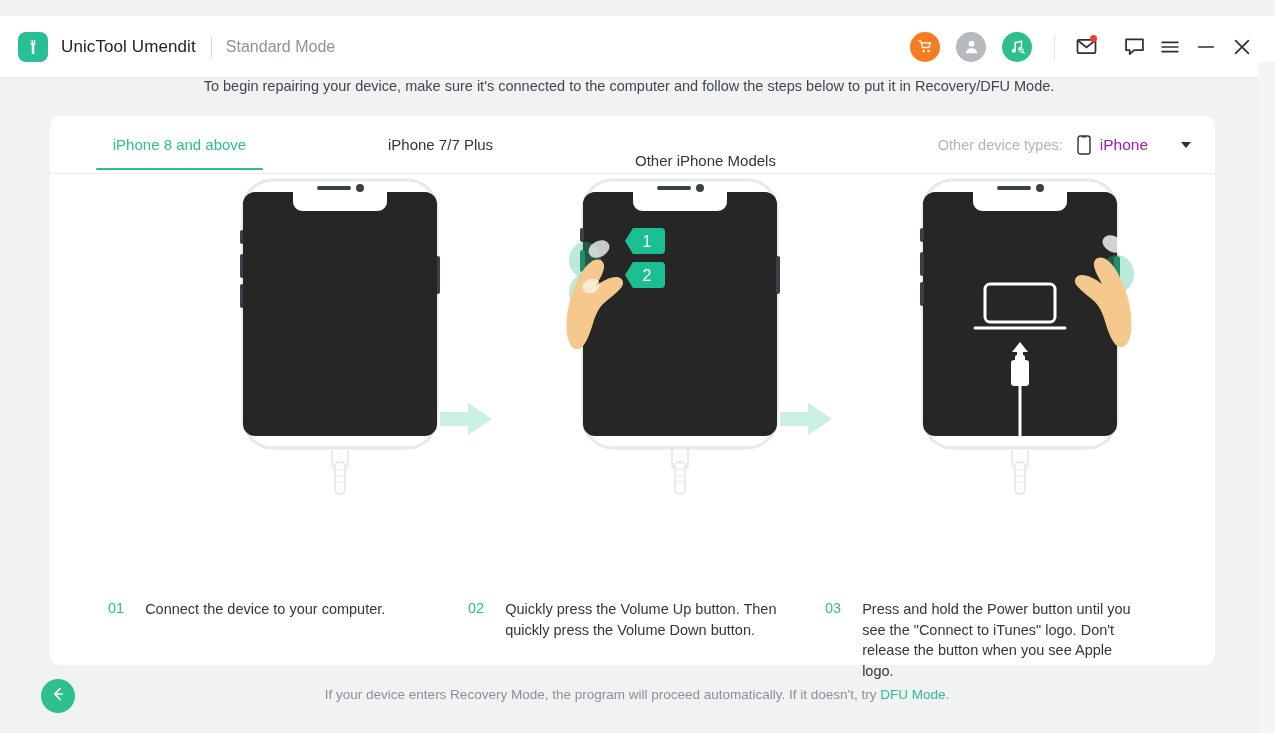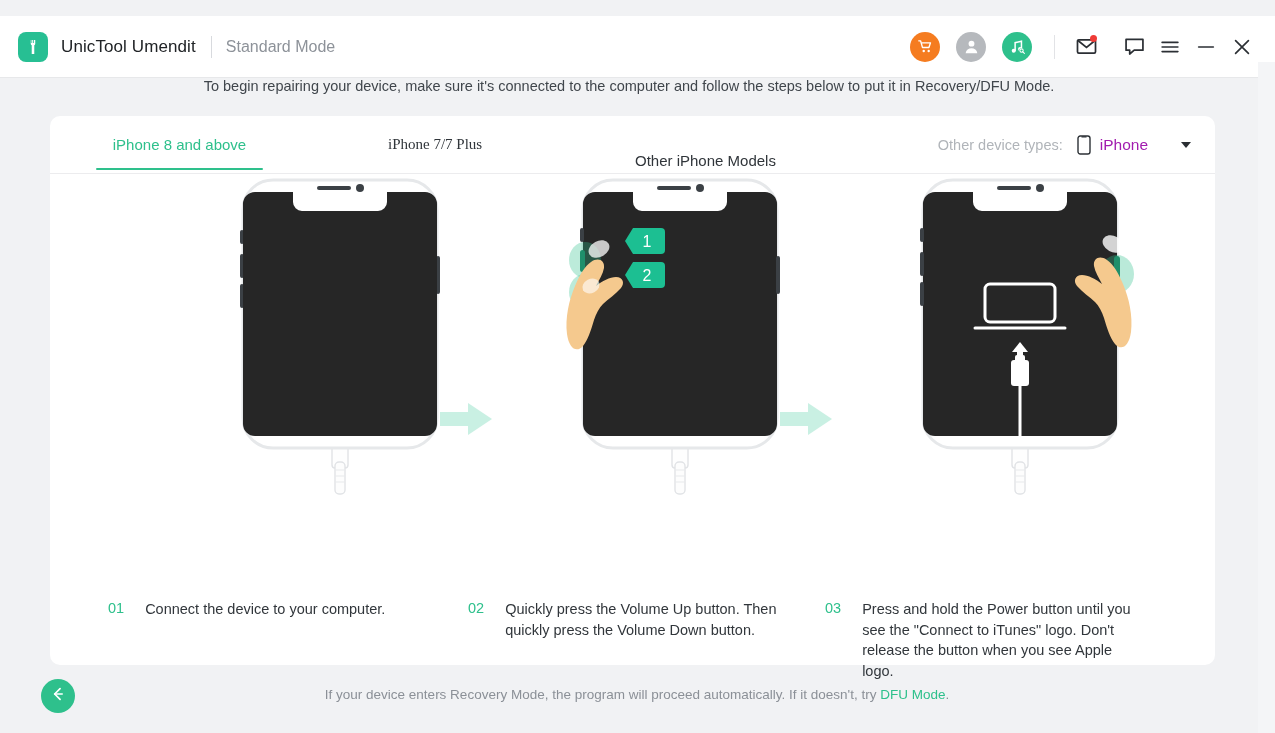--- a/index.html
+++ b/index.html
@@ -85,21 +85,21 @@
   .tab {
     position: relative; height: 48px; display: flex; align-items: center;
     font-size: 15px; color: #30353a; cursor: pointer;
   }
   .tab.active { color: #2ec08c; }
   .tab .underline {
     position: absolute; bottom: -1px; left: 0; right: 0; height: 2px;
     background: #2ec08c; border-radius: 2px;
   }
   .tab1 { position: absolute; left: 46px; width: 167px; justify-content: center; }
-  .tab2 { position: absolute; left: 338px; font-family: Liberation Serif, serif; }
+  .tab2 { position: absolute; left: 338px; }
   .tab3 { position: absolute; left: 585px; align-items: flex-end; }
 
   .devtype {
     position: absolute; right: 24px; top: 0; height: 58px;
     display: flex; align-items: center;
   }
   .devtype-label { font-size: 14.5px; color: #b0b4b9; margin-right: 14px; }
   .devtype-icon { margin-right: 9px; display:flex; align-items:center; }
   .devtype-value { font-size: 15.5px; color: #a21caf; margin-right: 33px; }
   .caret { width: 0; height: 0; border-left: 5.5px solid transparent;

